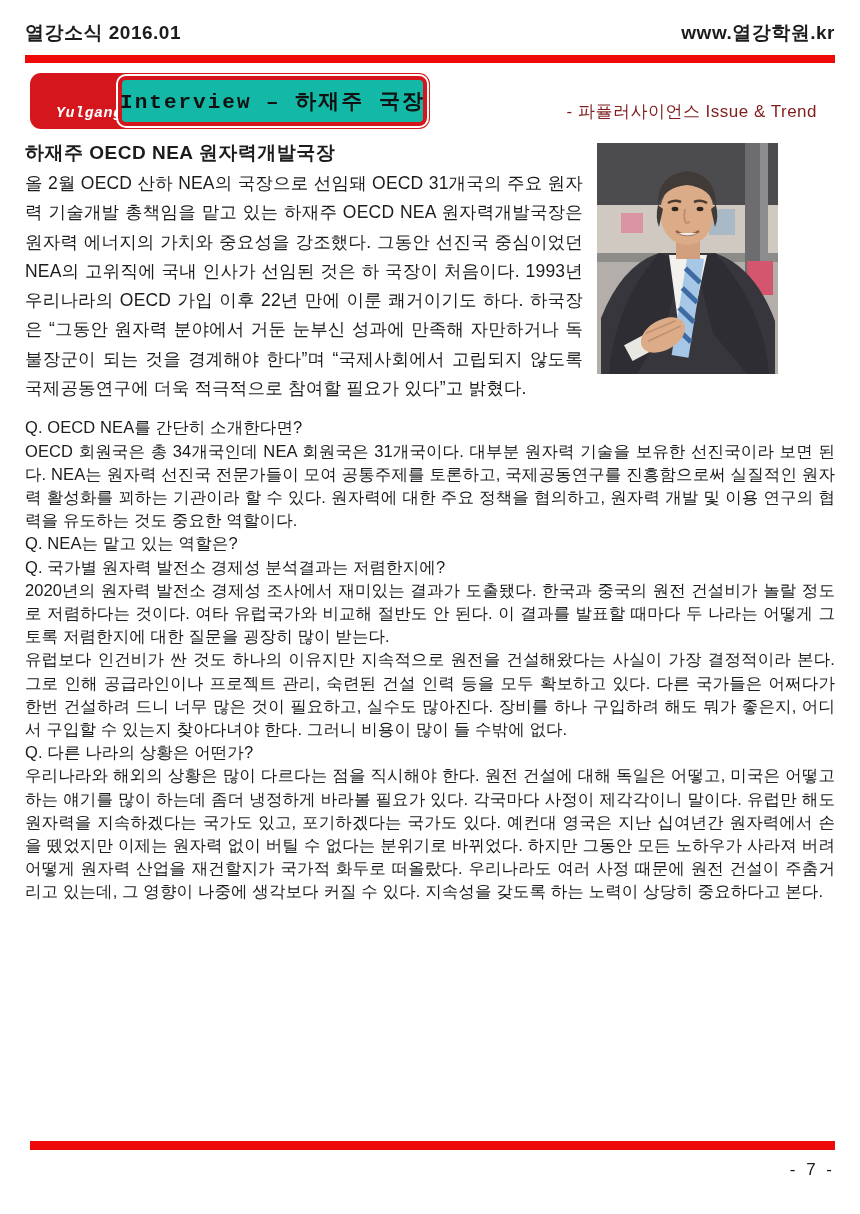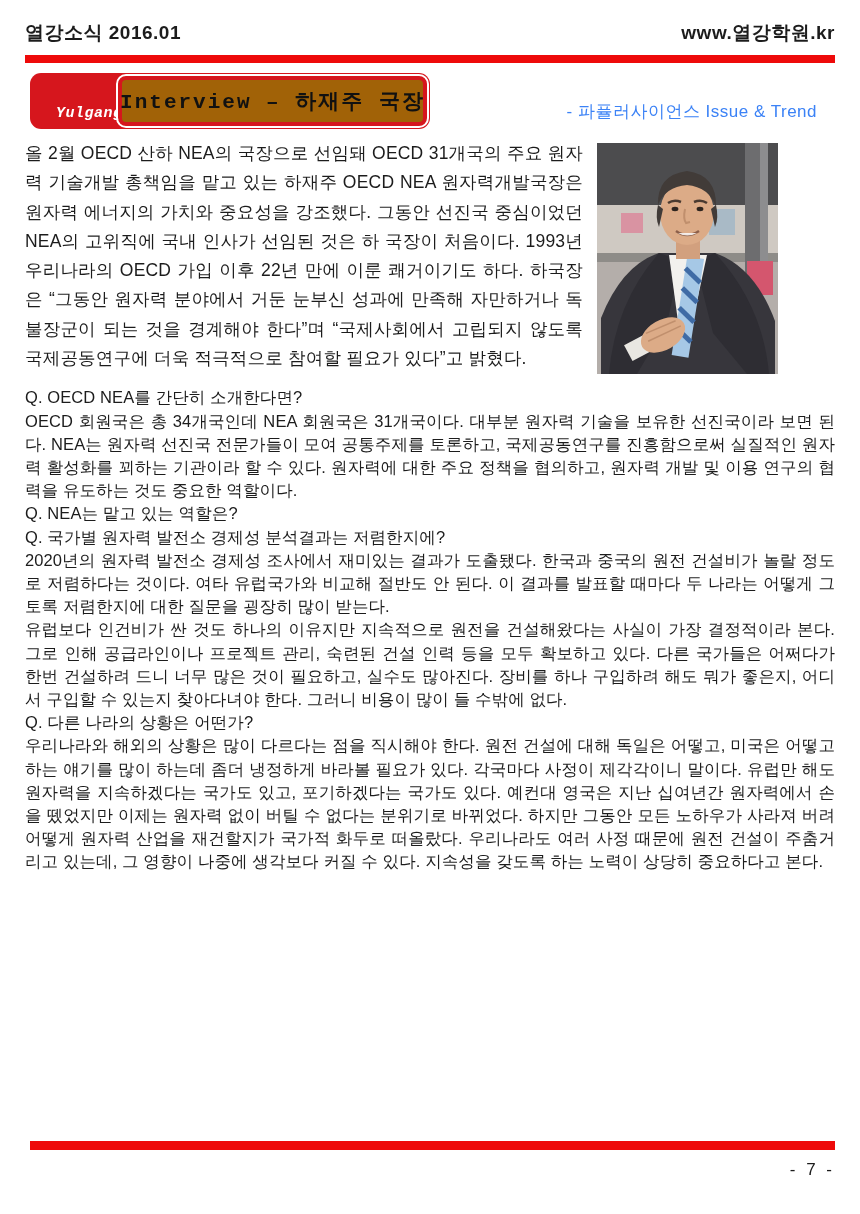--- a/index.html
+++ b/index.html
@@ -22,29 +22,29 @@
   .badge {
     position:absolute; top:73px; left:30px; width:400px; height:56px;
     background:#d6161d; border-radius:11px;font-family:Liberation Mono, monospace;
   }
   .badge-logo {
     position:absolute; left:26px; bottom:7px; color:#ffffff;
     font-weight:bold; font-style:italic; font-size:15px; letter-spacing:.5px;
   }
   .badge-inner {
     position:absolute; left:88px; top:3px; right:3px; bottom:3px;
-    background:#a16207; border:4px solid #d6161d; border-radius:8px;
+    background:#14b8a6; border:4px solid #d6161d; border-radius:8px;
     outline:2px solid #ffffff;
     display:flex; align-items:center; justify-content:center;
     font-size:21px; font-weight:bold; letter-spacing:2px; color:#111111;
     white-space:nowrap;
   }
   .source-note {
     position:absolute; top:100px; right:43px;
-    font-size:17px; color:#3b82f6; letter-spacing:.5px;
+    font-size:17px; color:#7f1d1d; letter-spacing:.5px;
   }
   
   .article {
     position:absolute; top:139px; left:25px; width:810px; height:996px;
     overflow:hidden;
   }
   .photo-wrap {
     float:right; width:181px; height:231px; margin:4px 57px 10px 14px;
     background:#9a948e; overflow:hidden;
   }
@@ -134,20 +134,21 @@
 
         <rect x="30" y="196" width="22" height="18" fill="#e9e7e2" transform="rotate(-28 41 205)"></rect>
         <g transform="rotate(-30 66 192)">
           <ellipse cx="66" cy="192" rx="24" ry="15" fill="#dcab87"></ellipse>
           <line x1="52" y1="182" x2="84" y2="186" stroke="#c08f6d" stroke-width="1.5"></line>
           <line x1="50" y1="190" x2="86" y2="193" stroke="#c08f6d" stroke-width="1.5"></line>
         </g>
       </svg>
     </div>
 
+    <h1 class="article-heading">하재주 OECD NEA 원자력개발국장</h1>
     <p class="intro">올 2월 OECD 산하 NEA의 국장으로 선임돼 OECD 31개국의 주요 원자력 기술개발 총책임을 맡고 있는 하재주 OECD NEA 원자력개발국장은 원자력 에너지의 가치와 중요성을 강조했다. 그동안 선진국 중심이었던 NEA의 고위직에 국내 인사가 선임된 것은 하 국장이 처음이다. 1993년 우리나라의 OECD 가입 이후 22년 만에 이룬 쾌거이기도 하다. 하국장은 “그동안 원자력 분야에서 거둔 눈부신 성과에 만족해 자만하거나 독불장군이 되는 것을 경계해야 한다”며 “국제사회에서 고립되지 않도록 국제공동연구에 더욱 적극적으로 참여할 필요가 있다”고 밝혔다.</p>
 
     <div class="qa-block">
       <p class="qa-q">Q. OECD NEA를 간단히 소개한다면?</p>
       <p class="qa-a">OECD 회원국은 총 34개국인데 NEA 회원국은 31개국이다. 대부분 원자력 기술을 보유한 선진국이라 보면 된다. NEA는 원자력 선진국 전문가들이 모여 공통주제를 토론하고, 국제공동연구를 진흥함으로써 실질적인 원자력 활성화를 꾀하는 기관이라 할 수 있다. 원자력에 대한 주요 정책을 협의하고, 원자력 개발 및 이용 연구의 협력을 유도하는 것도 중요한 역할이다.</p>
       <p class="qa-q">Q. NEA는 맡고 있는 역할은?</p>
       <p class="qa-q">Q. 국가별 원자력 발전소 경제성 분석결과는 저렴한지에?</p>
       <p class="qa-a">2020년의 원자력 발전소 경제성 조사에서 재미있는 결과가 도출됐다. 한국과 중국의 원전 건설비가 놀랄 정도로 저렴하다는 것이다. 여타 유럽국가와 비교해 절반도 안 된다. 이 결과를 발표할 때마다 두 나라는 어떻게 그토록 저렴한지에 대한 질문을 굉장히 많이 받는다.</p>
       <p class="qa-a">유럽보다 인건비가 싼 것도 하나의 이유지만 지속적으로 원전을 건설해왔다는 사실이 가장 결정적이라 본다. 그로 인해 공급라인이나 프로젝트 관리, 숙련된 건설 인력 등을 모두 확보하고 있다. 다른 국가들은 어쩌다가 한번 건설하려 드니 너무 많은 것이 필요하고, 실수도 많아진다. 장비를 하나 구입하려 해도 뭐가 좋은지, 어디서 구입할 수 있는지 찾아다녀야 한다. 그러니 비용이 많이 들 수밖에 없다.</p>
       <p class="qa-q">Q. 다른 나라의 상황은 어떤가?</p>

